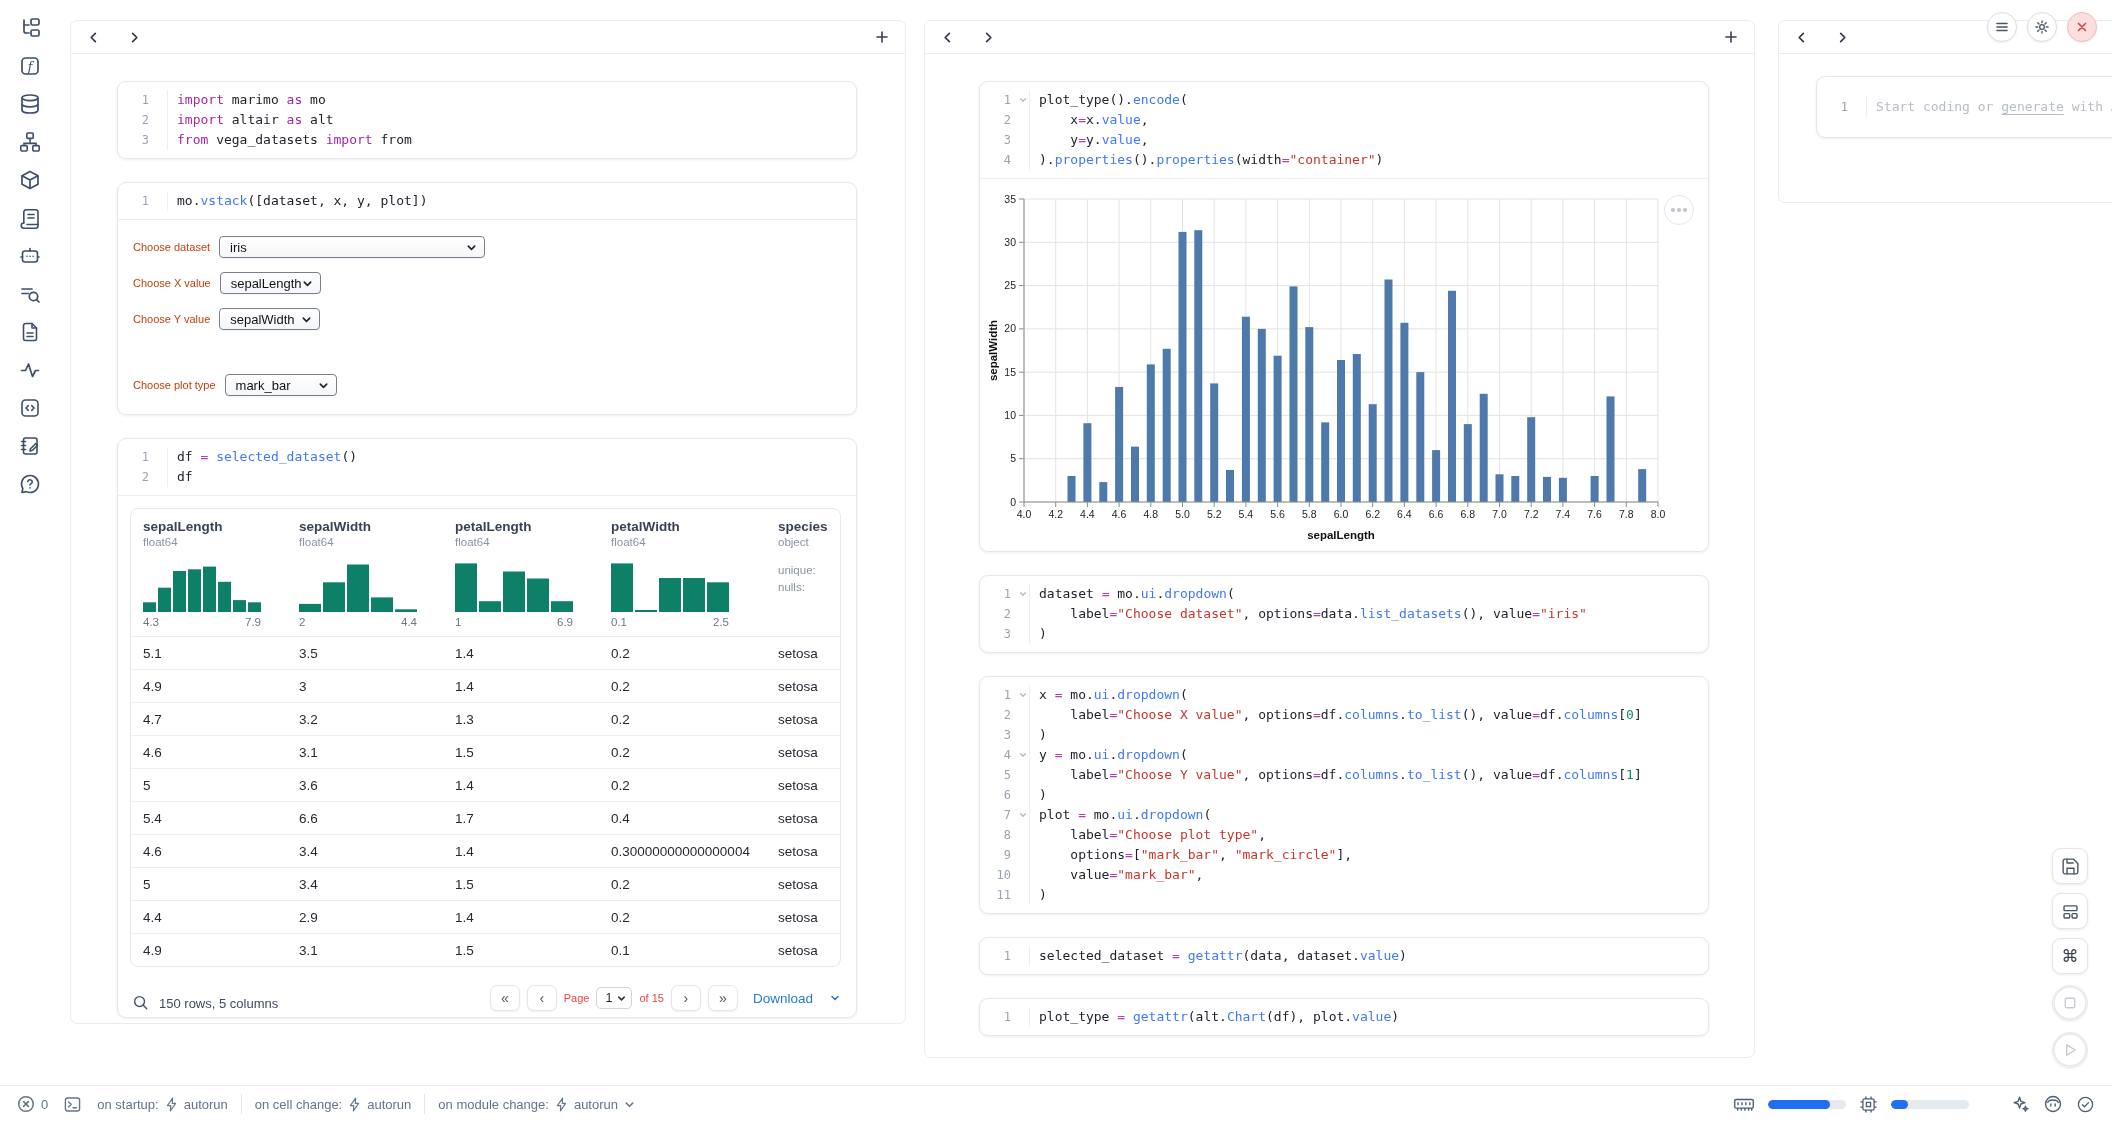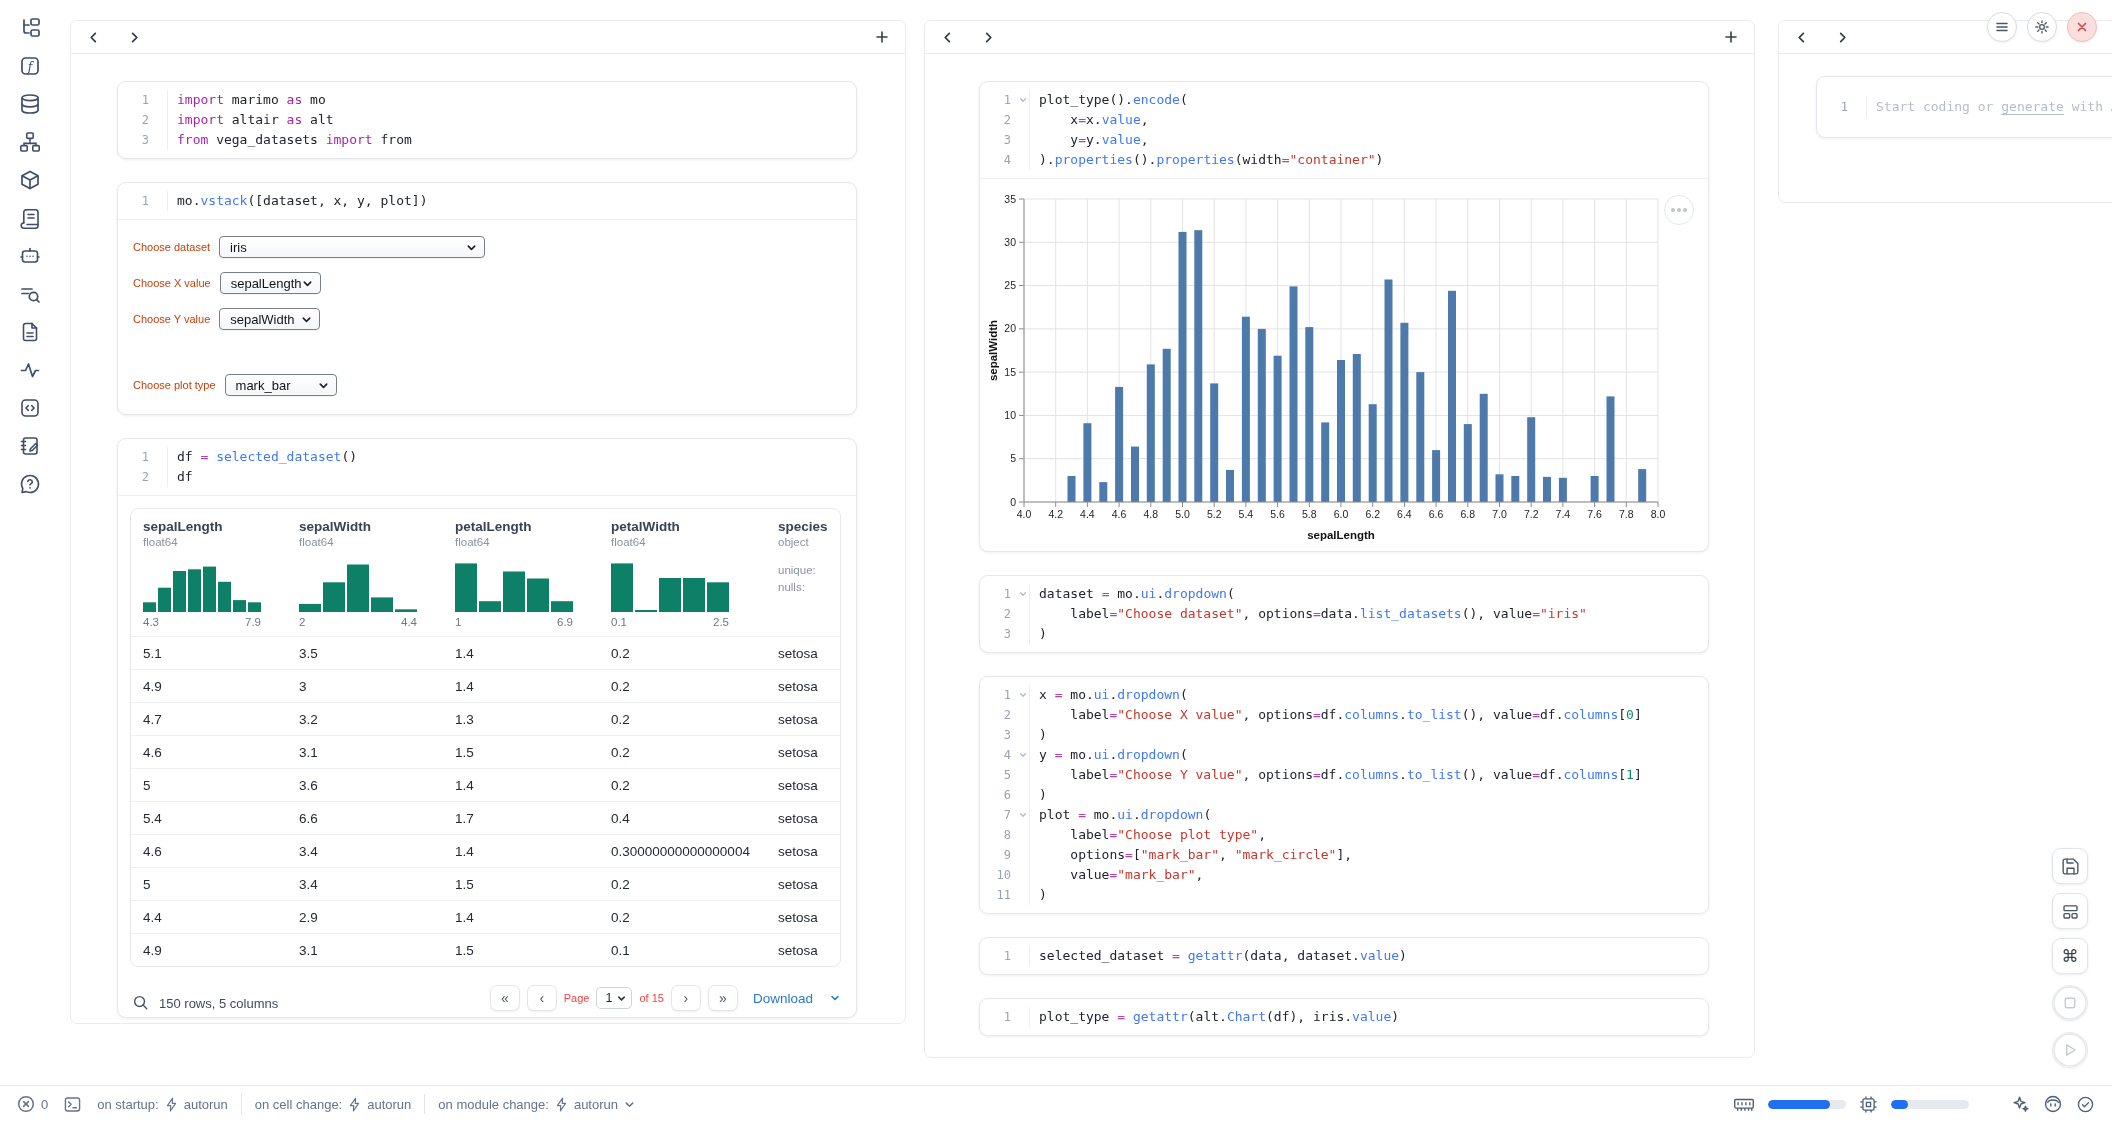--- a/index.html
+++ b/index.html
@@ -686,21 +686,21 @@
     </div>
 
     <div class="cell">
       <div class="code">
           <div class="cl"><span class="ln">1</span><span class="fold"></span><span class="src"><span class="tok-p">selected_dataset </span><span class="tok-o">=</span><span class="tok-p"> </span><span class="tok-f">getattr</span><span class="tok-p">(data, dataset.</span><span class="tok-f">value</span><span class="tok-p">)</span></span></div>
         </div>
     </div>
 
     <div class="cell">
       <div class="code">
-          <div class="cl"><span class="ln">1</span><span class="fold"></span><span class="src"><span class="tok-p">plot_type </span><span class="tok-o">=</span><span class="tok-p"> </span><span class="tok-f">getattr</span><span class="tok-p">(alt.</span><span class="tok-f">Chart</span><span class="tok-p">(df), iris.</span><span class="tok-f">value</span><span class="tok-p">)</span></span></div>
+          <div class="cl"><span class="ln">1</span><span class="fold"></span><span class="src"><span class="tok-p">plot_type </span><span class="tok-o">=</span><span class="tok-p"> </span><span class="tok-f">getattr</span><span class="tok-p">(alt.</span><span class="tok-f">Chart</span><span class="tok-p">(df), plot.</span><span class="tok-f">value</span><span class="tok-p">)</span></span></div>
         </div>
     </div>
   </div>
 </section>
 
 <section class="panel" id="panel-right">
   <div class="panel-head">
     <span class="nav-arrow">
         <svg width="13" height="13" viewBox="0 0 14 14" fill="none" stroke="currentColor" stroke-width="1.8" stroke-linecap="round" stroke-linejoin="round">
           <path d="m9 2.5-4.5 4.5L9 11.5"></path>

